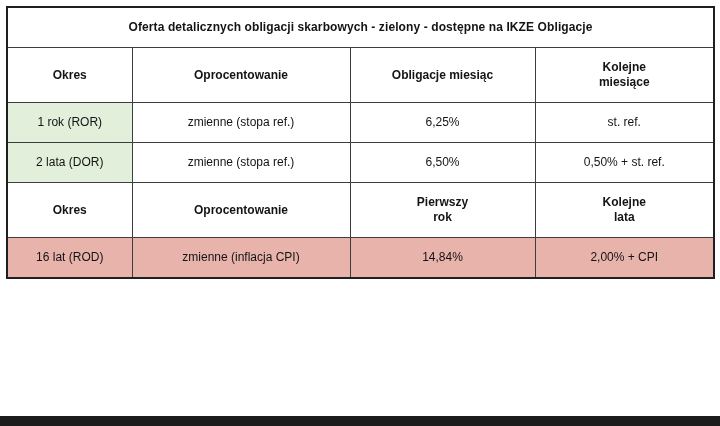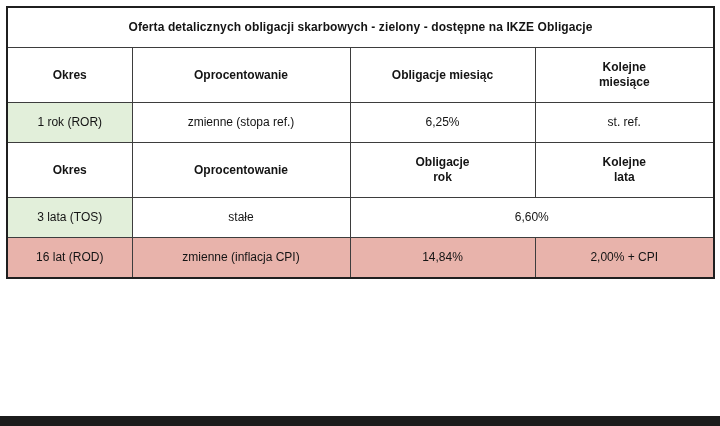--- a/index.html
+++ b/index.html
@@ -70,35 +70,36 @@
     </tr>
 
 
     <tr class="h-row">
       <td class="green">1 rok (ROR)</td>
       <td>zmienne (stopa ref.)</td>
       <td>6,25%</td>
       <td>st. ref.</td>
     </tr>
 
+    <tr class="h-row">
+      <td class="green">2 lata (DOR)</td>
+      <td>zmienne (stopa ref.)</td>
+      <td>6,50%</td>
+      <td>0,50% + st. ref.</td>
+    </tr>
 
     <tr class="h-sub2">
       <td class="bold">Okres</td>
       <td class="bold">Oprocentowanie</td>
-      <td class="bold">Obligacje
+      <td class="bold">Pierwszy
 rok</td>
       <td class="bold">Kolejne
 lata</td>
     </tr>
 
-    <tr class="h-row">
-      <td class="green">3 lata (TOS)</td>
-      <td>stałe</td>
-      <td colspan="2">6,60%</td>
-    </tr>
 
 
 
 
     <tr class="h-row">
       <td class="pink">16 lat (ROD)</td>
       <td class="pink">zmienne (inflacja CPI)</td>
       <td class="pink">14,84%</td>
       <td class="pink">2,00% + CPI</td>
     </tr>

